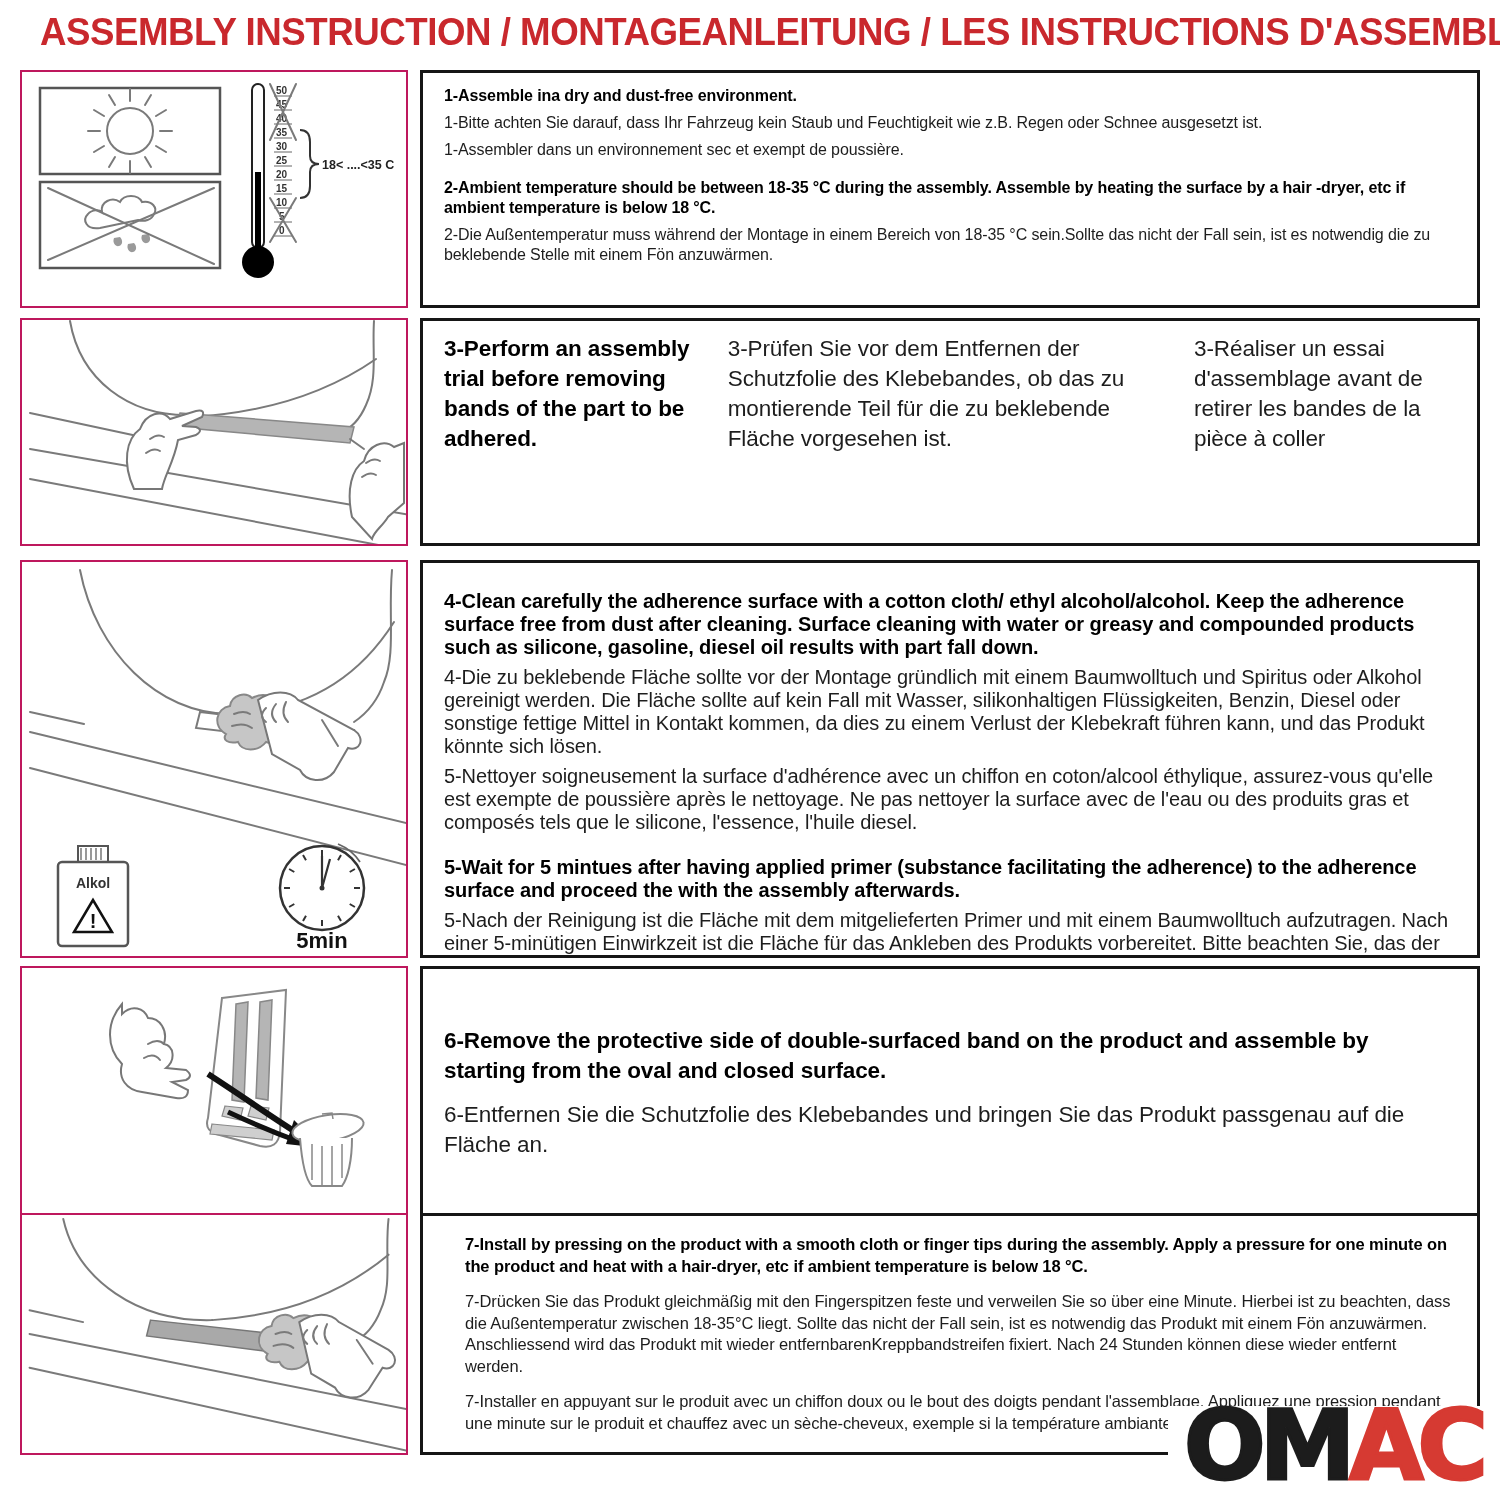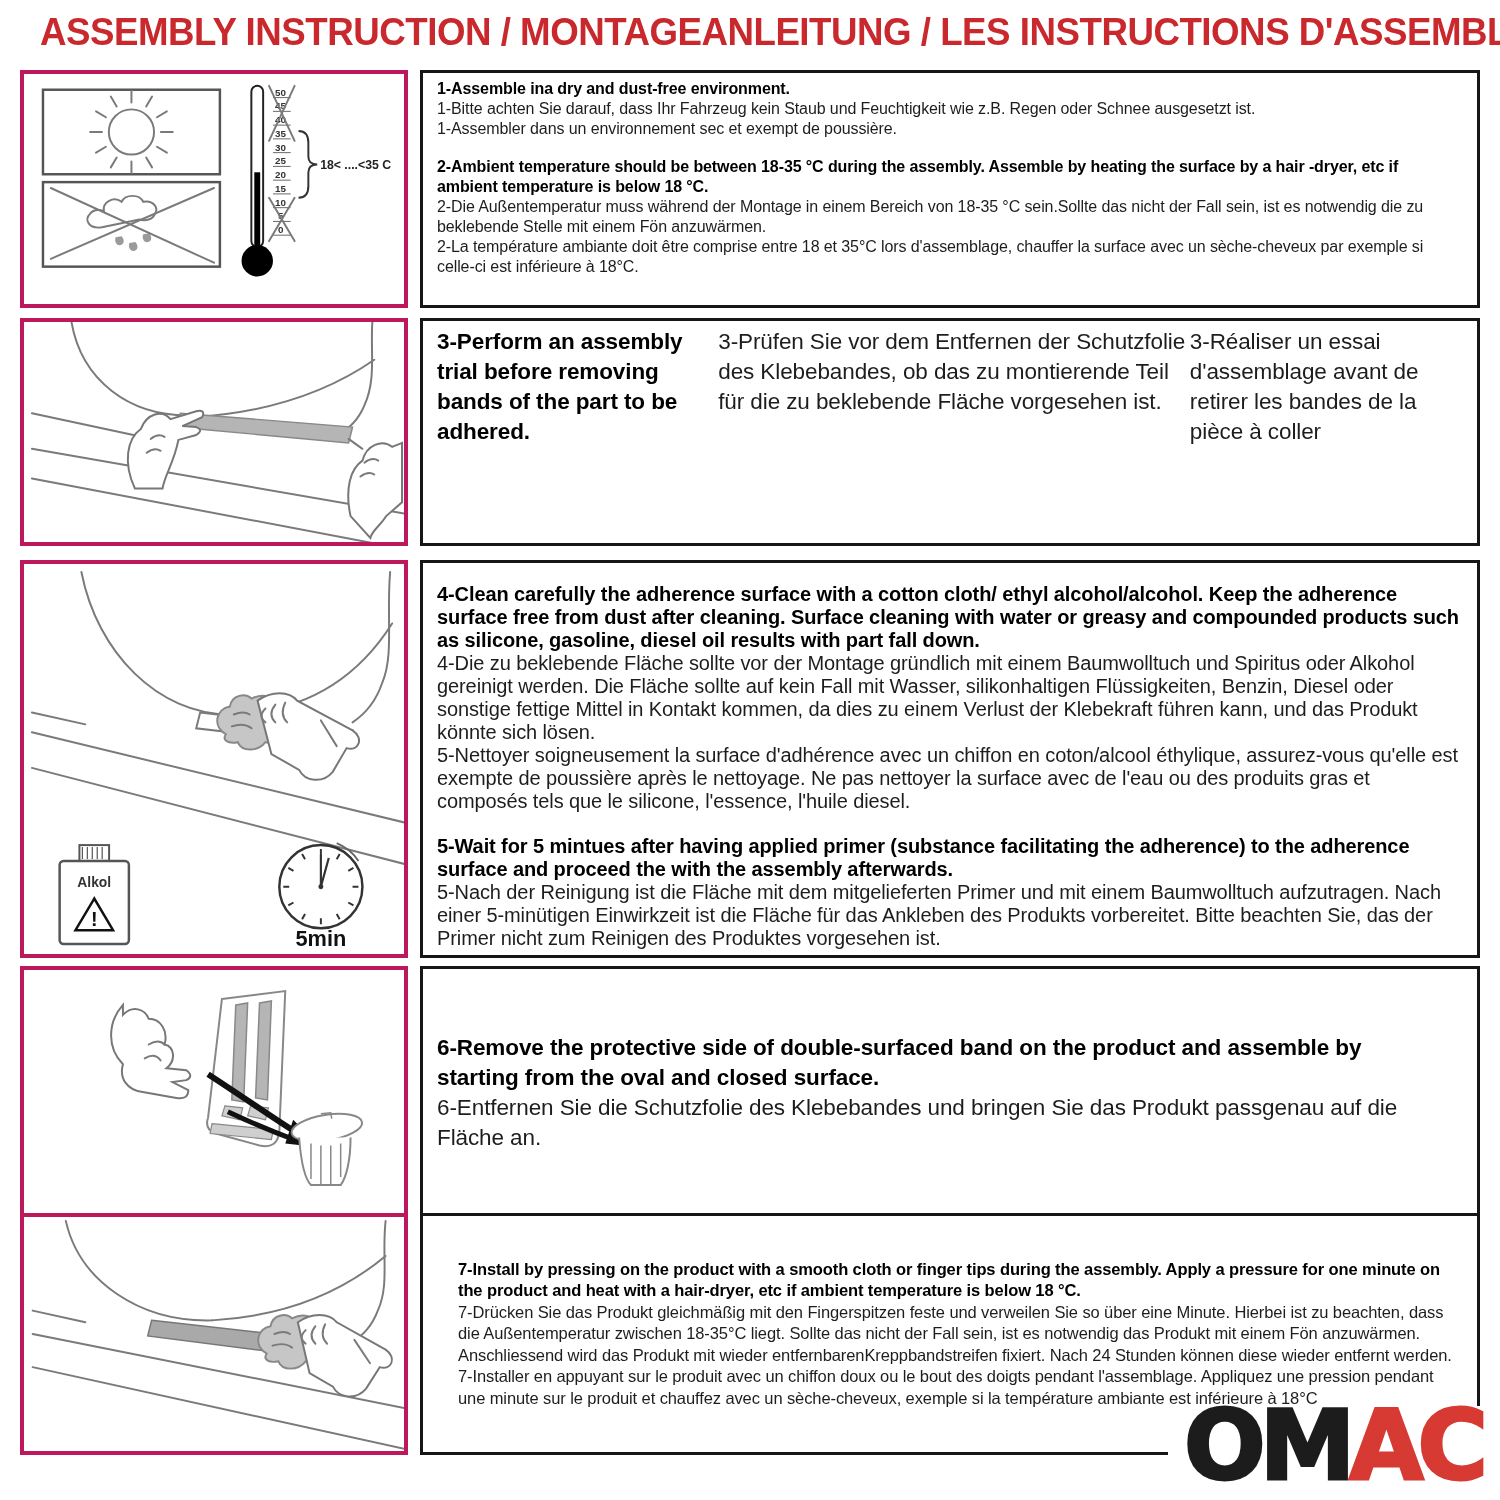--- a/index.html
+++ b/index.html
@@ -9,29 +9,29 @@
     overflow:hidden;
   }
   .page-title{
     position:absolute;left:40px;top:10px;white-space:nowrap;
     font-size:39px;font-weight:bold;letter-spacing:-0.5px;color:#C9282D;
     transform:scaleX(0.94);transform-origin:left top;
   }
   .row{position:absolute;left:0;width:1500px;}
   .img-cell{
     position:absolute;left:20px;top:0;bottom:0;width:388px;
-    border:4px solid #be185d;background:#fff;box-sizing:border-box;overflow:hidden;
+    border:2px solid #be185d;background:#fff;box-sizing:border-box;overflow:hidden;
   }
   .img-cell svg{display:block;width:100%;height:100%;}
   .text-cell{
     position:absolute;left:420px;top:0;bottom:0;width:1060px;
     border:3px solid #161616;background:#fff;box-sizing:border-box;
     padding:6px 14px;overflow:hidden;
   }
-  .text-cell p{margin:0;letter-spacing:-0.1px;}
+  .text-cell p{margin:7px;letter-spacing:-0.1px;}
   .text-cell p.b{font-weight:bold;color:#000;}
   .text-cell p.gap{margin-top:18px;}
   .r1 .text-cell{font-size:16px;line-height:20px;}
   .r2 .text-cell{font-size:22.5px;line-height:30px;display:flex;justify-content:center;}
   .r3 .text-cell{font-size:20px;line-height:23px;padding-top:20px;}
   .r3 .text-cell p.gap{margin-top:22px;}
   .r4 .text-cell{font-size:22.5px;line-height:30px;display:flex;flex-direction:column;justify-content:center;}
   .r2 .text-cell p,.r4 .text-cell p{max-width:968px;}
   .r5 .text-cell{font-size:16.5px;line-height:21.5px;display:flex;flex-direction:column;justify-content:center;padding-left:35px;}
   .logo{
@@ -88,21 +88,20 @@
         <text x="300" y="97" font-size="12.5" font-weight="bold" fill="#222">18&lt; ....&lt;35 C</text>
       </g>
     </svg>
   </div>
   <div class="text-cell">
     <p class="b">1-Assemble ina dry and dust-free environment.</p>
     <p>1-Bitte achten Sie darauf, dass Ihr Fahrzeug kein Staub und Feuchtigkeit wie z.B. Regen oder Schnee ausgesetzt ist.</p>
     <p>1-Assembler dans un environnement sec et exempt de poussière.</p>
     <p class="b gap">2-Ambient temperature should be between 18-35 °C  during the assembly. Assemble by heating the surface by a hair -dryer, etc if ambient temperature is below 18 °C.</p>
     <p>2-Die Außentemperatur muss während der Montage in einem Bereich von 18-35 °C  sein.Sollte das nicht der Fall sein, ist es notwendig die zu beklebende Stelle mit einem Fön anzuwärmen.</p>
-    <p>2-La température ambiante doit être comprise entre 18 et 35°C lors d'assemblage, chauffer la surface avec un sèche-cheveux par exemple si celle-ci est inférieure à 18°C.</p>
   </div>
 </div>
 
 <div class="row r2" style="top:318px;height:228px">
   <div class="img-cell">
     <svg viewBox="0 0 384 222">
       <g>
         <path class="ln" d="M48 0c10 58 58 96 122 94"></path>
         <path class="ln" d="M170 96c70-4 132-22 184-58"></path>
         <path class="ln" d="M352 0c-2 30 4 58-8 84-6 14-16 24-26 28"></path>

